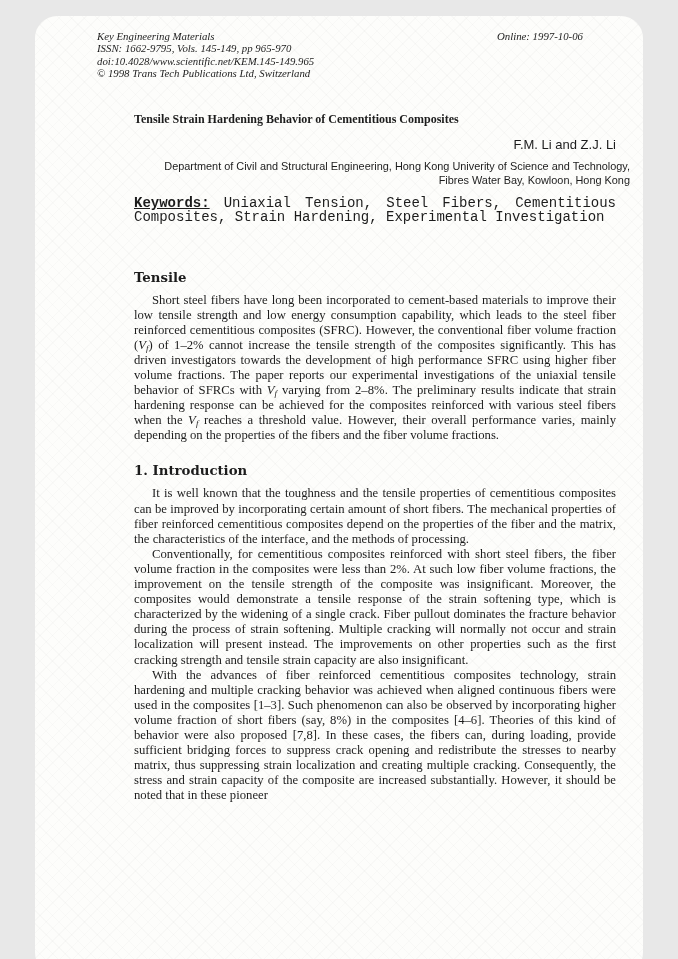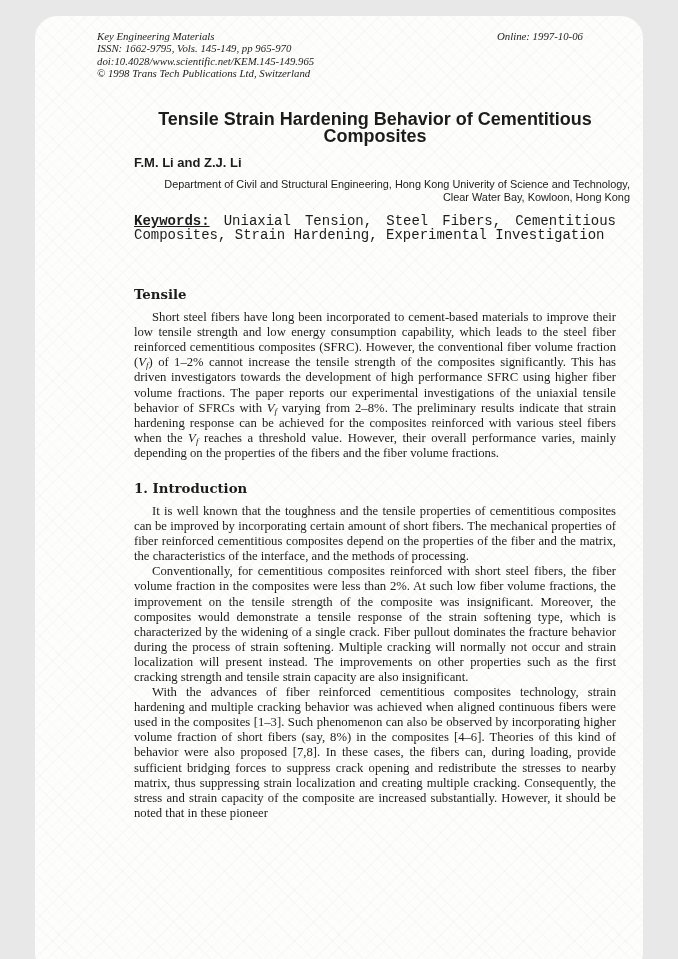--- a/index.html
+++ b/index.html
@@ -26,33 +26,31 @@
     font-style: italic;
     font-size: 10.8px;
     line-height: 12.4px;
   }
   .content {
     width: 482px;
     margin: 0 auto 0 99px;
   }
   .title-block {
     margin-top: 31px;
-    text-align: center;
-    font-family: Liberation Sans, sans-serif;
+    font-family: Liberation Serif, serif;
     font-weight: bold;
-    font-size: 18px;
+    font-size: 12px;
     line-height: 17.5px;
   }
   .authors {
     margin-top: 9px;
-    text-align: left;
+    text-align: right;
     font-family: "Liberation Sans", sans-serif;
     font-size: 13px;
     line-height: 16px;
-    font-weight: bold;
   }
   .affiliation {
     margin-top: 7px;
     text-align: right;
     font-family: "Liberation Sans", sans-serif;
     font-size: 10.9px;
     line-height: 13.5px;
     margin-left: -14px;
     margin-right: -14px;
   }
@@ -107,21 +105,21 @@
   <div class="content">
 
     <div class="title-block">
       <div>Tensile Strain Hardening Behavior of Cementitious Composites</div>
     </div>
 
     <div class="authors">F.M. Li and Z.J. Li</div>
 
     <div class="affiliation">
       <div>Department of Civil and Structural Engineering, Hong Kong Univerity of Science and Technology,</div>
-      <div>Clear Water Bay, Kowloon, Hong Kong</div>
+      <div>Fibres Water Bay, Kowloon, Hong Kong</div>
     </div>
 
     <p class="keywords"><span class="kw-label">Keywords:</span><span> Uniaxial Tension, Steel Fibers, Cementitious Composites, Strain Hardening, Experimental Investigation</span></p>
 
     <h2 class="section-heading abstract-heading">Tensile</h2>
 
     <p class="body-text"><span>Short steel fibers have long been incorporated to cement-based materials to improve their low tensile strength and low energy consumption capability, which leads to the steel fiber reinforced cementitious composites (SFRC). However, the conventional fiber volume fraction (</span><span class="vf"><i>V</i><sub>f</sub></span><span>) of 1–2% cannot increase the tensile strength of the composites significantly.  This has driven investigators towards the development of high performance SFRC using higher fiber volume fractions.  The paper reports our experimental investigations of the uniaxial tensile behavior of SFRCs with </span><span class="vf"><i>V</i><sub>f</sub></span><span> varying from 2–8%. The preliminary results indicate that strain hardening response can be achieved for the composites reinforced with various steel fibers when the </span><span class="vf"><i>V</i><sub>f</sub></span><span> reaches a threshold value. However, their overall performance varies, mainly depending on the properties of the fibers and the fiber volume fractions.</span></p>
 
     <h2 class="section-heading intro-heading">1.  Introduction</h2>
 

